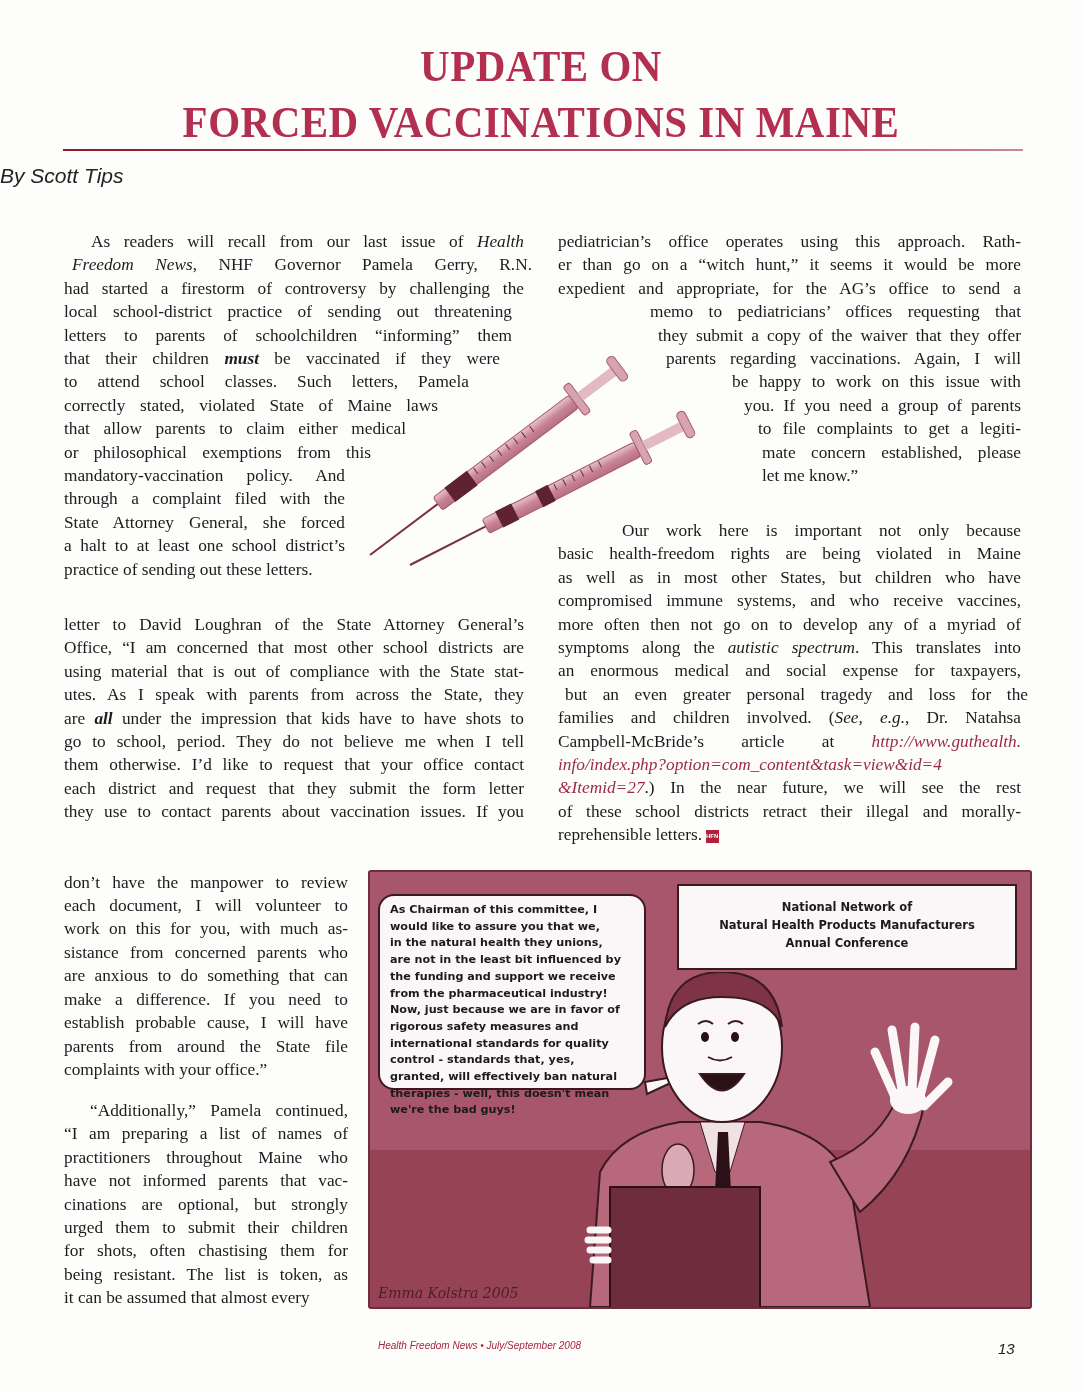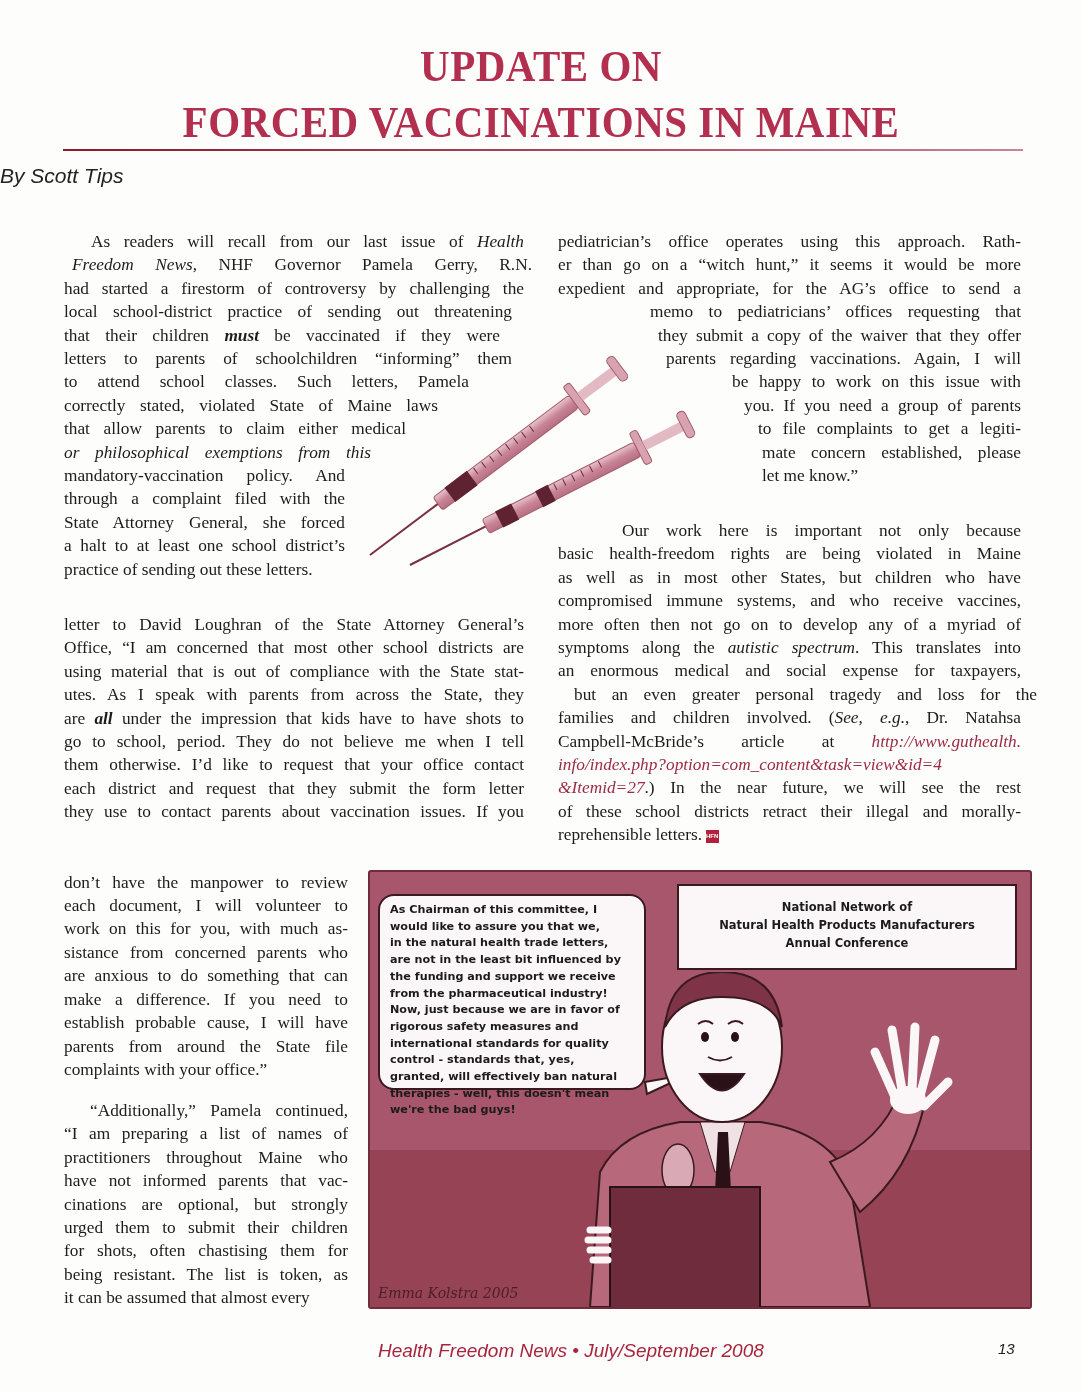--- a/index.html
+++ b/index.html
@@ -59,21 +59,21 @@
     font-family: "DejaVu Sans", sans-serif; font-weight: bold; font-size: 11.5px;
     line-height: 18px; color: #1b1b1b; text-align: center; padding-top: 12px; box-sizing: border-box;
   }
   .floor { position: absolute; left: 0; top: 278px; width: 100%; height: 160px; background: #964356; }
   .sig {
     position: absolute; left: 8px; bottom: 6px; color: #4a1e28; font-style: italic;
     font-family: "DejaVu Serif", serif; font-size: 14px;
   }
   .footer {
     position: absolute; left: 378px; top: 1340px;
-    font-family: "Liberation Sans", sans-serif; font-style: italic; font-size: 19px; color: #a8253f;
+    font-family: "Liberation Sans", sans-serif; font-style: italic; font-size: 10px; color: #a8253f;
   }
   .pagenum {
     position: absolute; left: 998px; top: 1340px;
     font-family: "Liberation Sans", sans-serif; font-style: italic; font-size: 15px; color: #222;
   }
 </style>
 </head>
 <body>
 
 <div class="title">
@@ -81,26 +81,26 @@
   <div>FORCED VACCINATIONS IN MAINE</div>
 </div>
 <div class="rule"></div>
 <div class="byline">By Scott Tips</div>
 
 <div class="p" id="lp1" style="left:64px; top:230px;">
     <span class="ln" style="margin-left: 27px; width: 433px;">As readers will recall from our last issue of <i>Health</i></span>
     <span class="ln" style="margin-left: 8px; width: 460px;"><i>Freedom News</i>, NHF Governor Pamela Gerry, R.N.</span>
     <span class="ln" style="margin-left: 0px; width: 460px;">had started a firestorm of controversy by challenging the</span>
     <span class="ln" style="margin-left: 0px; width: 448px;">local school-district practice of sending out threatening</span>
+    <span class="ln" style="margin-left: 0px; width: 448px;">letters to parents of schoolchildren “informing” them</span>
     <span class="ln" style="margin-left: 0px; width: 436px;">that their children <b><i>must</i></b> be vaccinated if they were</span>
-    <span class="ln" style="margin-left: 0px; width: 448px;">letters to parents of schoolchildren “informing” them</span>
     <span class="ln" style="margin-left: 0px; width: 405px;">to attend school classes. Such letters, Pamela</span>
     <span class="ln" style="margin-left: 0px; width: 374px;">correctly stated, violated State of Maine laws</span>
     <span class="ln" style="margin-left: 0px; width: 342px;">that allow parents to claim either medical</span>
-    <span class="ln" style="margin-left: 0px; width: 307px; font-style: italic;">or philosophical exemptions from this</span>
+    <span class="ln" style="margin-left: 0px; width: 307px;">or philosophical exemptions from this</span>
     <span class="ln" style="margin-left: 0px; width: 281px;">mandatory-vaccination policy. And</span>
     <span class="ln" style="margin-left: 0px; width: 281px;">through a complaint filed with the</span>
     <span class="ln" style="margin-left: 0px; width: 281px;">State Attorney General, she forced</span>
     <span class="ln" style="margin-left: 0px; width: 281px;">a halt to at least one school district’s</span>
     <span class="ln last" style="margin-left: 0px; width: 281px;">practice of sending out these letters.</span>
   </div>
 <div class="p" id="lp2" style="left:64px; top:613px;">
     <span class="ln" style="margin-left: 0px; width: 460px;">letter to David Loughran of the State Attorney General’s</span>
     <span class="ln" style="margin-left: 0px; width: 460px;">Office, “I am concerned that most other school districts are</span>
     <span class="ln" style="margin-left: 0px; width: 460px;">using material that is out of compliance with the State stat-</span>
@@ -191,21 +191,21 @@
     <span class="ln last" style="margin-left: 204px; width: 259px; text-align-last: left;">let me know.”</span>
   </div>
 <div class="p" id="rp2" style="left:558px; top:519px;">
     <span class="ln" style="margin-left: 64px; width: 399px;">Our work here is important not only because</span>
     <span class="ln" style="margin-left: 0px; width: 463px;">basic health-freedom rights are being violated in Maine</span>
     <span class="ln" style="margin-left: 0px; width: 463px;">as well as in most other States, but children who have</span>
     <span class="ln" style="margin-left: 0px; width: 463px;">compromised immune systems, and who receive vaccines,</span>
     <span class="ln" style="margin-left: 0px; width: 463px;">more often then not go on to develop any of a myriad of</span>
     <span class="ln" style="margin-left: 0px; width: 463px;">symptoms along the <i>autistic spectrum</i>. This translates into</span>
     <span class="ln" style="margin-left: 0px; width: 463px;">an enormous medical and social expense for taxpayers,</span>
-    <span class="ln" style="margin-left: 16px; width: 463px;">but an even greater personal tragedy and loss for the</span>
+    <span class="ln" style="margin-left: 7px; width: 463px;">but an even greater personal tragedy and loss for the</span>
     <span class="ln" style="margin-left: 0px; width: 463px;">families and children involved. (<i>See, e.g.</i>, Dr. Natahsa</span>
     <span class="ln" style="margin-left: 0px; width: 463px;">Campbell-McBride’s article at <span class="link">http://www.guthealth.</span></span>
     <span class="ln" style="margin-left: 0px; width: 463px;"><span class="link">info/index.php?option=com_content&amp;task=view&amp;id=4</span></span>
     <span class="ln" style="margin-left: 0px; width: 463px;"><span class="link">&amp;Itemid=27</span>.)  In the near future, we will see the rest</span>
     <span class="ln" style="margin-left: 0px; width: 463px;">of these school districts retract their illegal and morally-</span>
     <span class="ln last" style="margin-left: 0px; width: 463px;">reprehensible letters.<span class="hfn">HFN</span></span>
   </div>
 
 <div class="cartoon">
   <div class="floor"></div>
@@ -239,21 +239,21 @@
     <ellipse cx="148" cy="198" rx="16" ry="26" fill="#d9a9b5" stroke="#3a1a20" stroke-width="1.5"></ellipse>
     <line x1="150" y1="222" x2="160" y2="268" stroke="#d9a9b5" stroke-width="7"></line>
 
     <rect x="80" y="215" width="150" height="125" fill="#6e2c3c" stroke="#2a1117" stroke-width="2"></rect>
 
     <path d="M78,258 h-18 M78,268 h-20 M78,278 h-18 M78,288 h-15" stroke="#fbf6f7" stroke-width="7" stroke-linecap="round"></path>
   </svg>
   <div class="bubble">
     <span class="ln">As Chairman of this committee, I</span>
     <span class="ln">would like to assure you that we,</span>
-    <span class="ln">in the natural health trade letters,</span>
+    <span class="ln">in the natural health they unions,</span>
     <span class="ln">are not in the least bit influenced by</span>
     <span class="ln">the funding and support we receive</span>
     <span class="ln">from the pharmaceutical industry!</span>
     <span class="ln">Now, just because we are in favor of</span>
     <span class="ln">rigorous safety measures and</span>
     <span class="ln">international standards for quality</span>
     <span class="ln">control - standards that, yes,</span>
     <span class="ln">granted, will effectively ban natural</span>
     <span class="ln">therapies - well, this doesn't mean</span>
     <span class="ln">we're the bad guys!</span>

